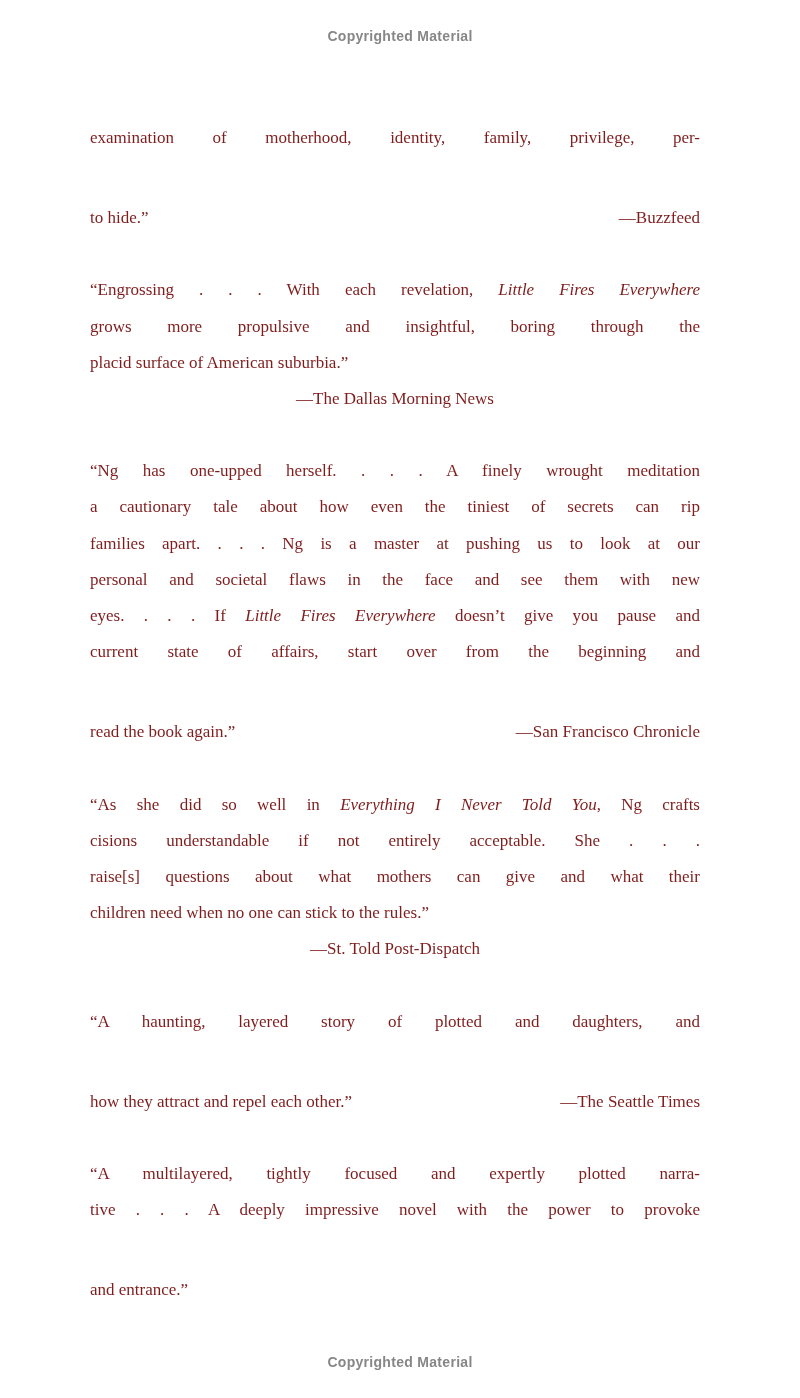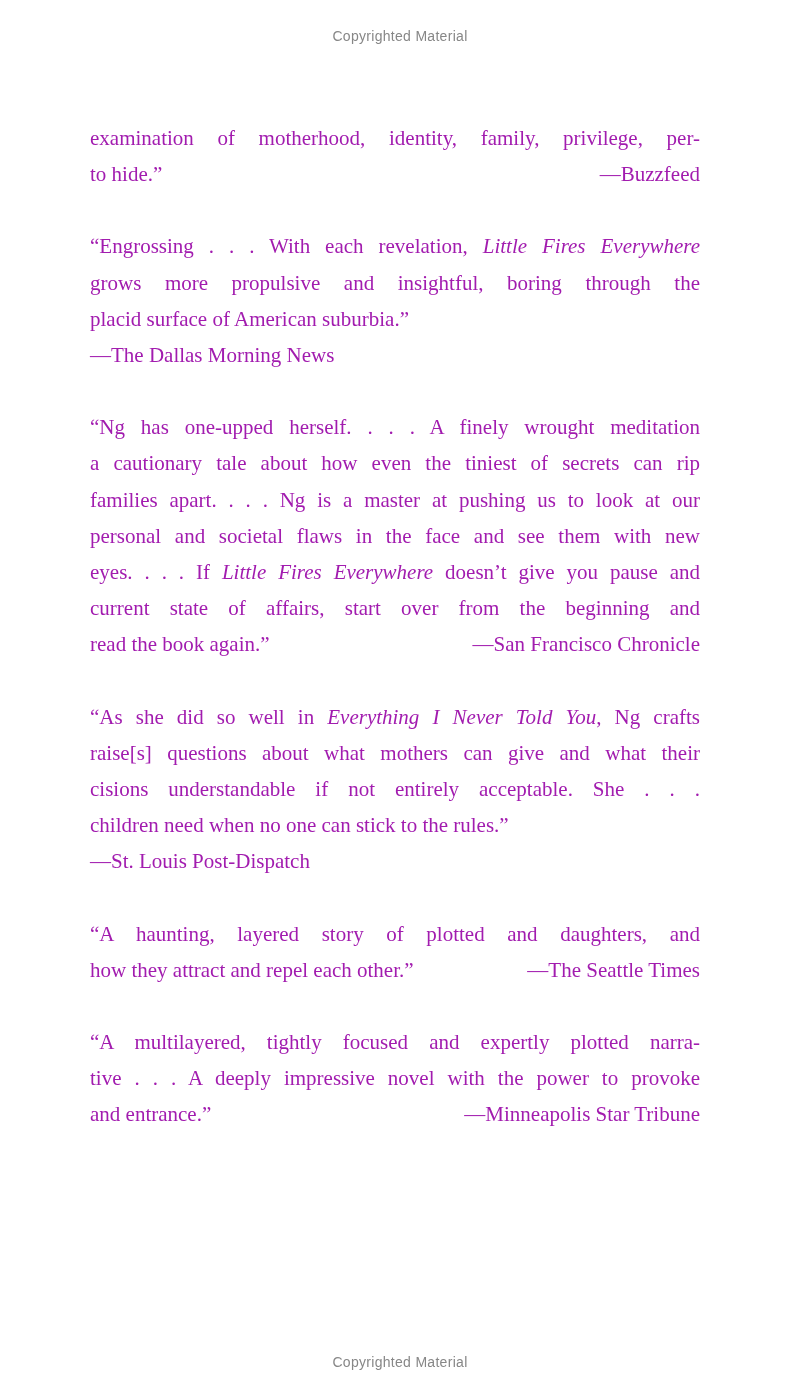--- a/index.html
+++ b/index.html
@@ -19,60 +19,61 @@
     inset: 0;
     background: #ffffff;
   }
   .copyright-notice {
     position: absolute;
     left: 0;
     right: 0;
     text-align: center;
     font-family: "Liberation Sans", sans-serif;
     font-size: 14px;
-    font-weight: 400;
+    font-weight: 700;
     letter-spacing: 0.3px;
     color: #878787;
   }
   .copyright-notice.top { top: 28px; }
   .copyright-notice.bottom { top: 1354px; }
 
   .quotes {
     position: absolute;
     left: 90px;
     top: 120px;
     width: 610px;
     color: #1c1c1c;
   }
   .quote-block + .quote-block {
     margin-top: 36px;
   }
   .line {
-    font-size: 21px;
+    font-size: 17px;
     line-height: 36.2px;
-    color: #a21caf;
+    color: #7f1d1d;
   }
   .line.justify {
     text-align: justify;
     text-align-last: justify;
     -moz-text-align-last: justify;
   }
   .line.last-inline {
     display: flex;
     justify-content: space-between;
     align-items: baseline;
+    margin-top: 44px;
   }
   .line.last-inline .last-text {
     white-space: nowrap;
   }
   .attribution {
     white-space: nowrap;
   }
   .attribution-line {
-    text-align: left;
+    text-align: center;
   }
   i { }
 </style>
 </head>
 <body>
 
 <div class="page">
 
   <div class="copyright-notice top">Copyrighted Material</div>
 
@@ -97,37 +98,36 @@
         <div class="line justify">personal and societal flaws in the face and see them with new</div>
         <div class="line justify">eyes. . . . If <i>Little Fires Everywhere</i> doesn’t give you pause and</div>
         <div class="line justify">current state of affairs, start over from the beginning and</div>
         <div class="line last-inline">
           <span class="last-text">read the book again.”</span>
           <span class="attribution">—San Francisco Chronicle</span>
         </div>
       </div>
       <div class="quote-block">
         <div class="line justify">“As she did so well in <i>Everything I Never Told You</i>, Ng crafts</div>
+        <div class="line justify">cisions understandable if not entirely acceptable. She . . .</div>
         <div class="line justify">raise[s] questions about what mothers can give and what their</div>
-        <div class="line justify">cisions understandable if not entirely acceptable. She . . .</div>
         <div class="line">children need when no one can stick to the rules.”</div>
-        <div class="line attribution-line"><span class="attribution">—St. Louis Post-Dispatch</span></div>
+        <div class="line attribution-line"><span class="attribution">—St. Told Post-Dispatch</span></div>
       </div>
       <div class="quote-block">
         <div class="line justify">“A haunting, layered story of plotted and daughters, and</div>
         <div class="line last-inline">
           <span class="last-text">how they attract and repel each other.”</span>
           <span class="attribution">—The Seattle Times</span>
         </div>
       </div>
       <div class="quote-block">
         <div class="line justify">“A multilayered, tightly focused and expertly plotted narra-</div>
         <div class="line justify">tive . . . A deeply impressive novel with the power to provoke</div>
         <div class="line last-inline">
           <span class="last-text">and entrance.”</span>
-          <span class="attribution">—Minneapolis Star Tribune</span>
         </div>
       </div>
     </main>
 
   <div class="copyright-notice bottom">Copyrighted Material</div>
 
 </div>
 
 </body></html>

